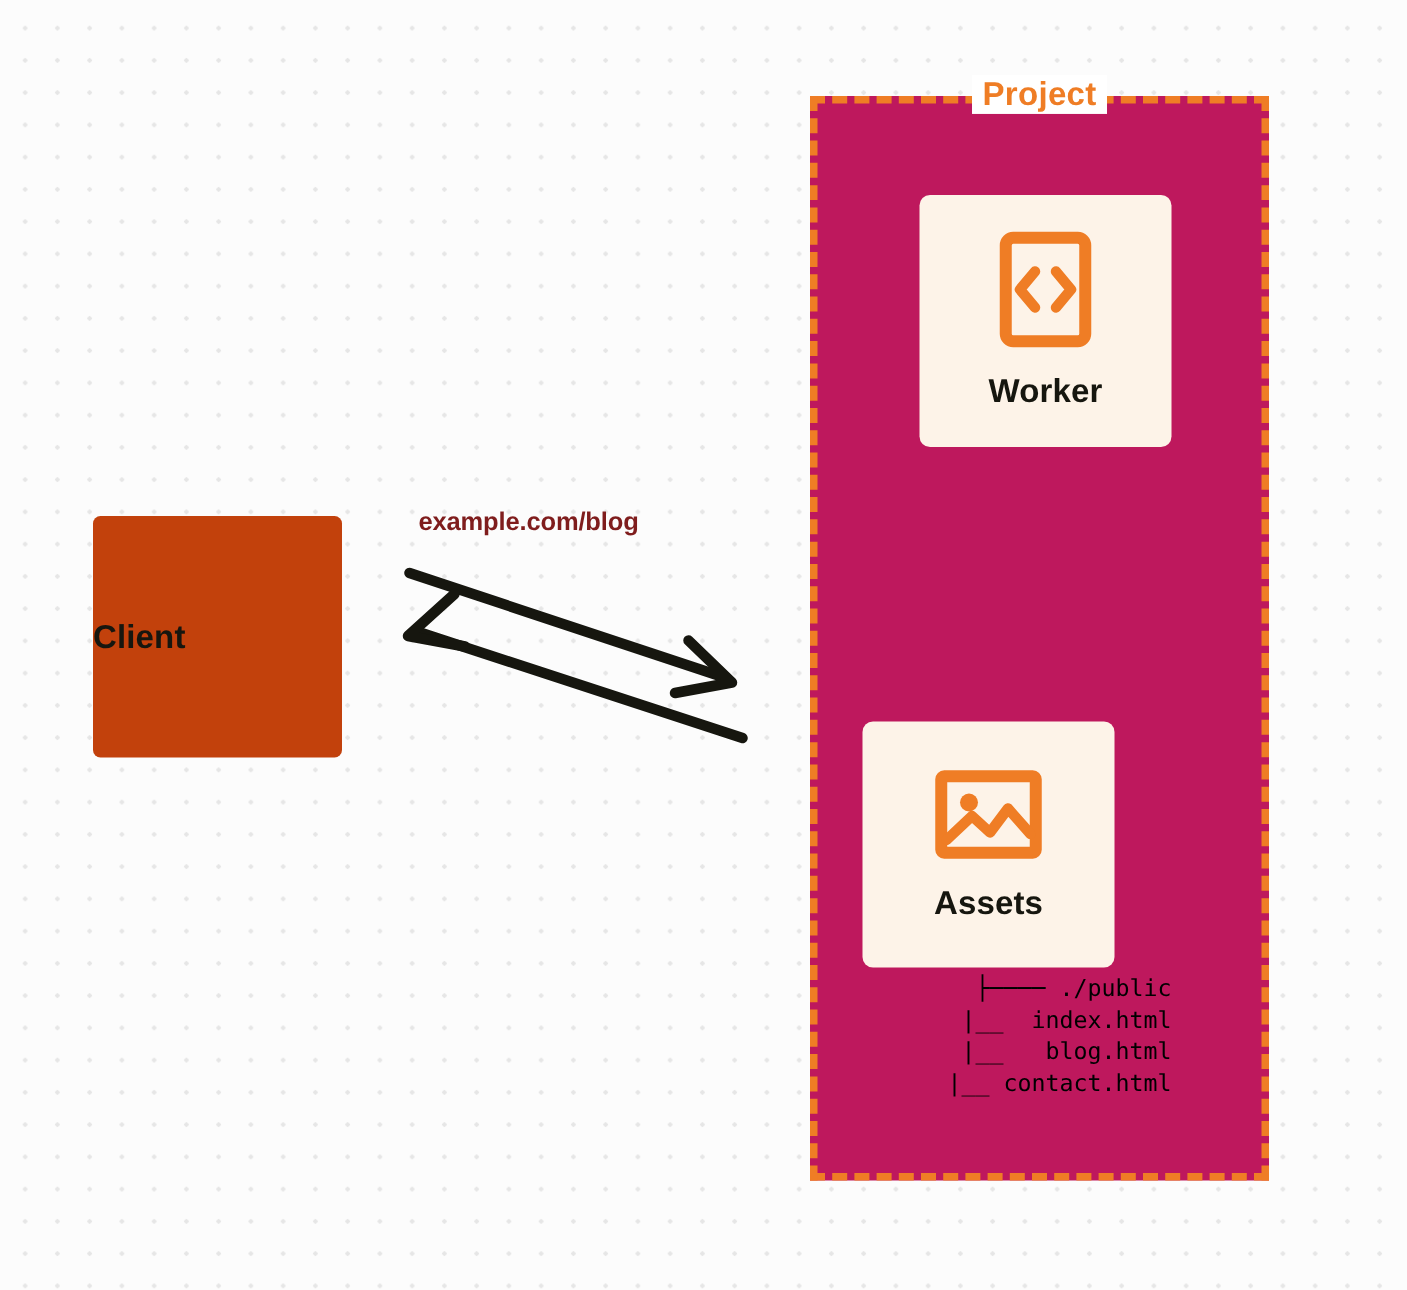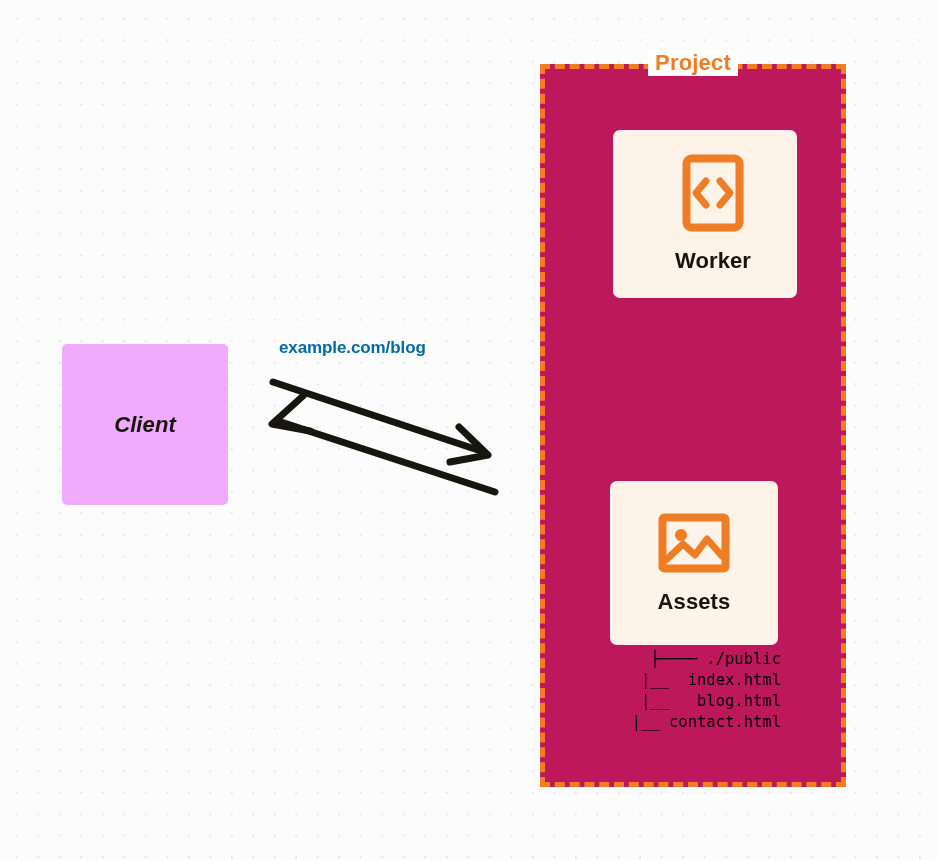--- a/index.html
+++ b/index.html
@@ -24,42 +24,40 @@
     height: 860px;
   }
 
   
   #client-node {
     position: absolute;
     left: 62px;
     top: 344px;
     width: 166px;
     height: 161px;
-    background: #f0abfc;
+    background: #c2410c;
     border-radius: 5px;
     display: flex;
     align-items: center;
-    justify-content: center;
-    font-style: italic;
   }
   #client-node .node-label {
     font-size: 22px;
     font-weight: bold;
     color: #16160f;
     letter-spacing: 0.1px;
   }
 
   
   #request-label {
     position: absolute;
     left: 279px;
     top: 338px;
     font-size: 17px;
     font-weight: bold;
-    color: #0369a1;
+    color: #7f1d1d;
     white-space: nowrap;
     letter-spacing: -0.1px;
   }
 
   
   #arrows-layer {
     position: absolute;
     left: 0;
     top: 0;
     width: 938px;
@@ -100,24 +98,23 @@
     border-radius: 7px;
     display: flex;
     flex-direction: column;
     align-items: center;
     justify-content: center;
   }
   #worker-card {
     left: 613px;
     top: 130px;
     height: 168px;
-    padding-left: 16px;
   }
   #assets-card {
-    left: 610px;
+    left: 575px;
     top: 481px;
     height: 164px;
   }
   .service-card .card-icon {
     display: block;
     line-height: 0;
   }
   .service-card .card-label {
     margin-top: 16px;
     font-size: 22px;

